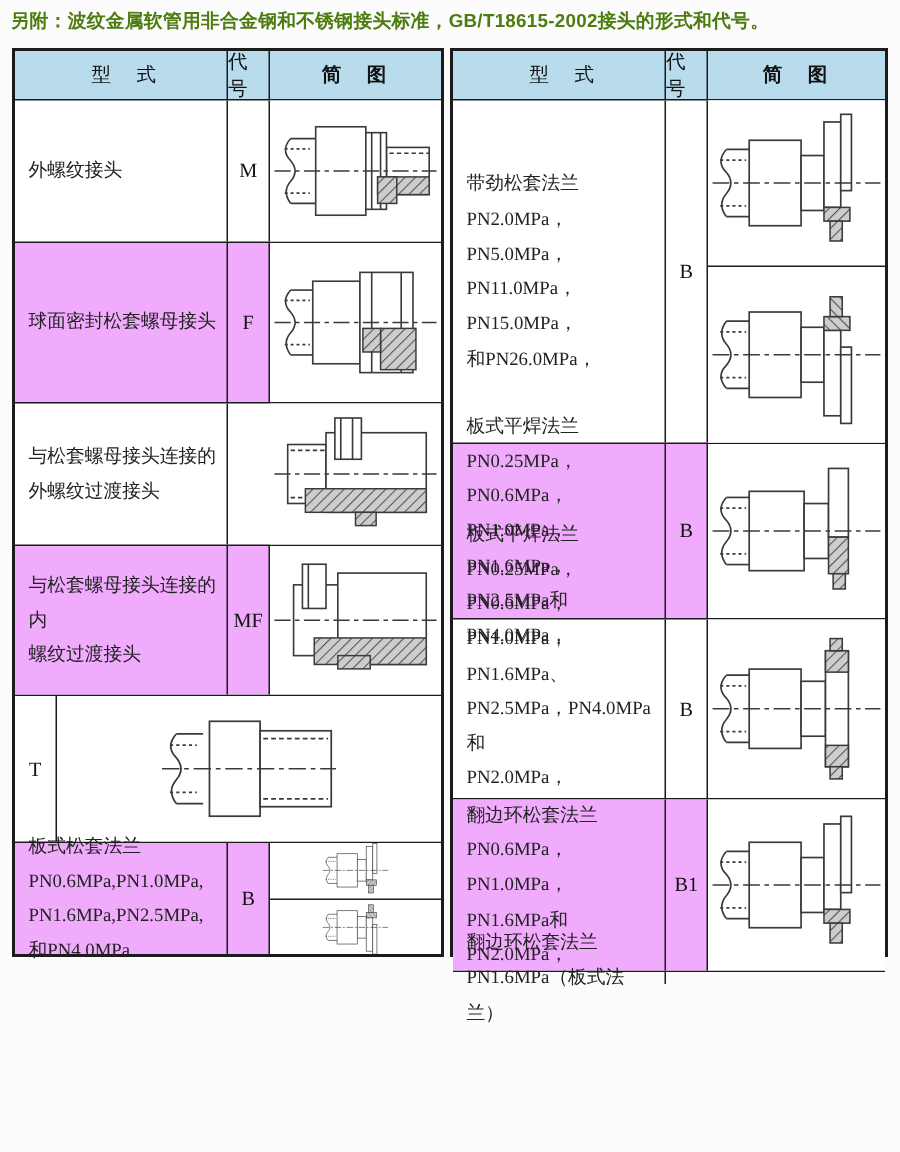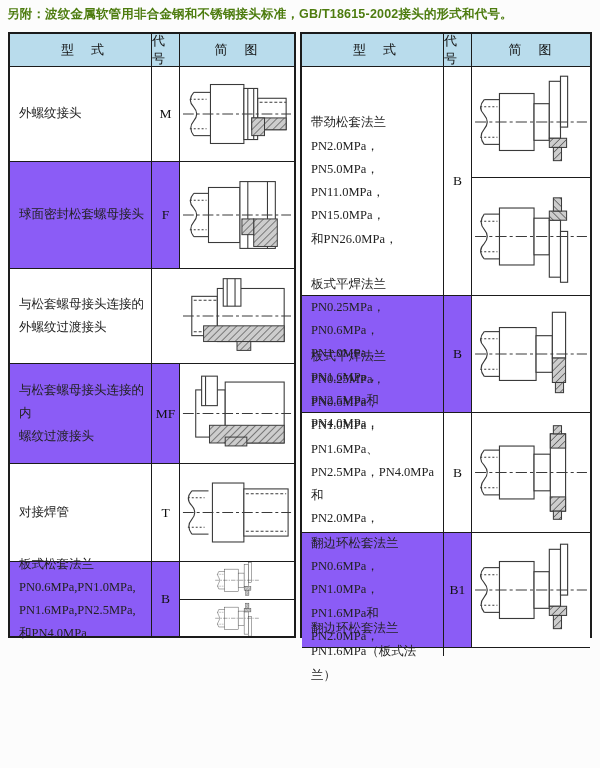--- a/index.html
+++ b/index.html
@@ -17,38 +17,38 @@
   .tbl{
     position:absolute;top:32px;height:606px;
     border:2px solid #1b1b1b;background:#fff;
     display:flex;flex-direction:column;box-sizing:border-box;
   }
   #left-table{left:8px;width:288px;}
   #right-table{left:300px;width:292px;}
   .row{display:flex;border-bottom:1px solid #1b1b1b;flex:0 0 auto;min-height:0;}
   .row:last-child{border-bottom:none;flex:1 1 auto;}
   .row.header{flex:0 0 32px;}
-  .hl .cell-type,.hl .cell-code{background:#8b5cf6;}
+  .hl .cell-type,.hl .cell-code{background:#f0abfc;}
   .header .cell-type,.header .cell-code,.header .cell-diag{
     background:#b9dcec;display:flex;align-items:center;justify-content:center;
     font-size:13px;color:#111;letter-spacing:2px;
   }
   .cell-type{
     width:142px;flex:0 0 142px;border-right:1px solid #1b1b1b;box-sizing:border-box;
     display:flex;align-items:center;
     padding:4px 3px 4px 9px;
     font-size:12.5px;line-height:1.86;white-space:pre-line;color:#222;
   }
   .cell-code{
     width:28px;flex:0 0 28px;border-right:1px solid #1b1b1b;box-sizing:border-box;
     display:flex;align-items:center;justify-content:center;
     font-size:13.5px;color:#111;
   }
   .cell-diag{flex:1 1 auto;display:flex;flex-direction:column;min-width:0;background:#fff;}
-  .header .cell-diag{flex-direction:row;}
+  .header .cell-diag{flex-direction:row;font-weight:bold;}
   .diag-sub{
     flex:1 1 auto;border-bottom:1px solid #1b1b1b;min-height:0;
     display:flex;align-items:center;justify-content:center;background:#fff;color:#3a3a3a;
   }
   .diag-sub:last-child{border-bottom:none;}
   .diag-sub svg{display:block;}
 </style>
 </head>
 <body>
 
@@ -163,21 +163,20 @@
             <line x1="26" y1="8" x2="26" y2="38" stroke="currentColor" stroke-width="1.1"></line>
             <rect x="46" y="14" width="60" height="62" fill="#fff" stroke="currentColor" stroke-width="1.1"></rect>
             <rect x="30" y="58" width="76" height="18" fill="url(#hp)" stroke="currentColor" stroke-width="1"></rect>
             <rect x="46" y="70" width="22" height="9" fill="url(#hp)" stroke="currentColor" stroke-width="1"></rect>
             <line x1="3" y1="46" x2="113" y2="46" stroke="currentColor" stroke-width="1.1" stroke-dasharray="11 3 3 3"></line>
           </svg>
         </div>
       </div>
     </div>
     <div class="row" style="flex: 0 0 97px;">
-      <div class="cell-type">对接焊管</div>
       <div class="cell-code">T</div>
       <div class="cell-diag">
         <div class="diag-sub">
           <svg viewBox="0 0 116 92" width="100%" height="100%" preserveAspectRatio="xMidYMid meet">
             <defs>
               <pattern id="hp" width="5" height="5" patternUnits="userSpaceOnUse" patternTransform="rotate(45)">
                 <rect width="5" height="5" fill="#cdcdcd"></rect>
                 <line x1="0" y1="0" x2="0" y2="5" stroke="#505050" stroke-width="1.4"></line>
               </pattern>
             </defs>

